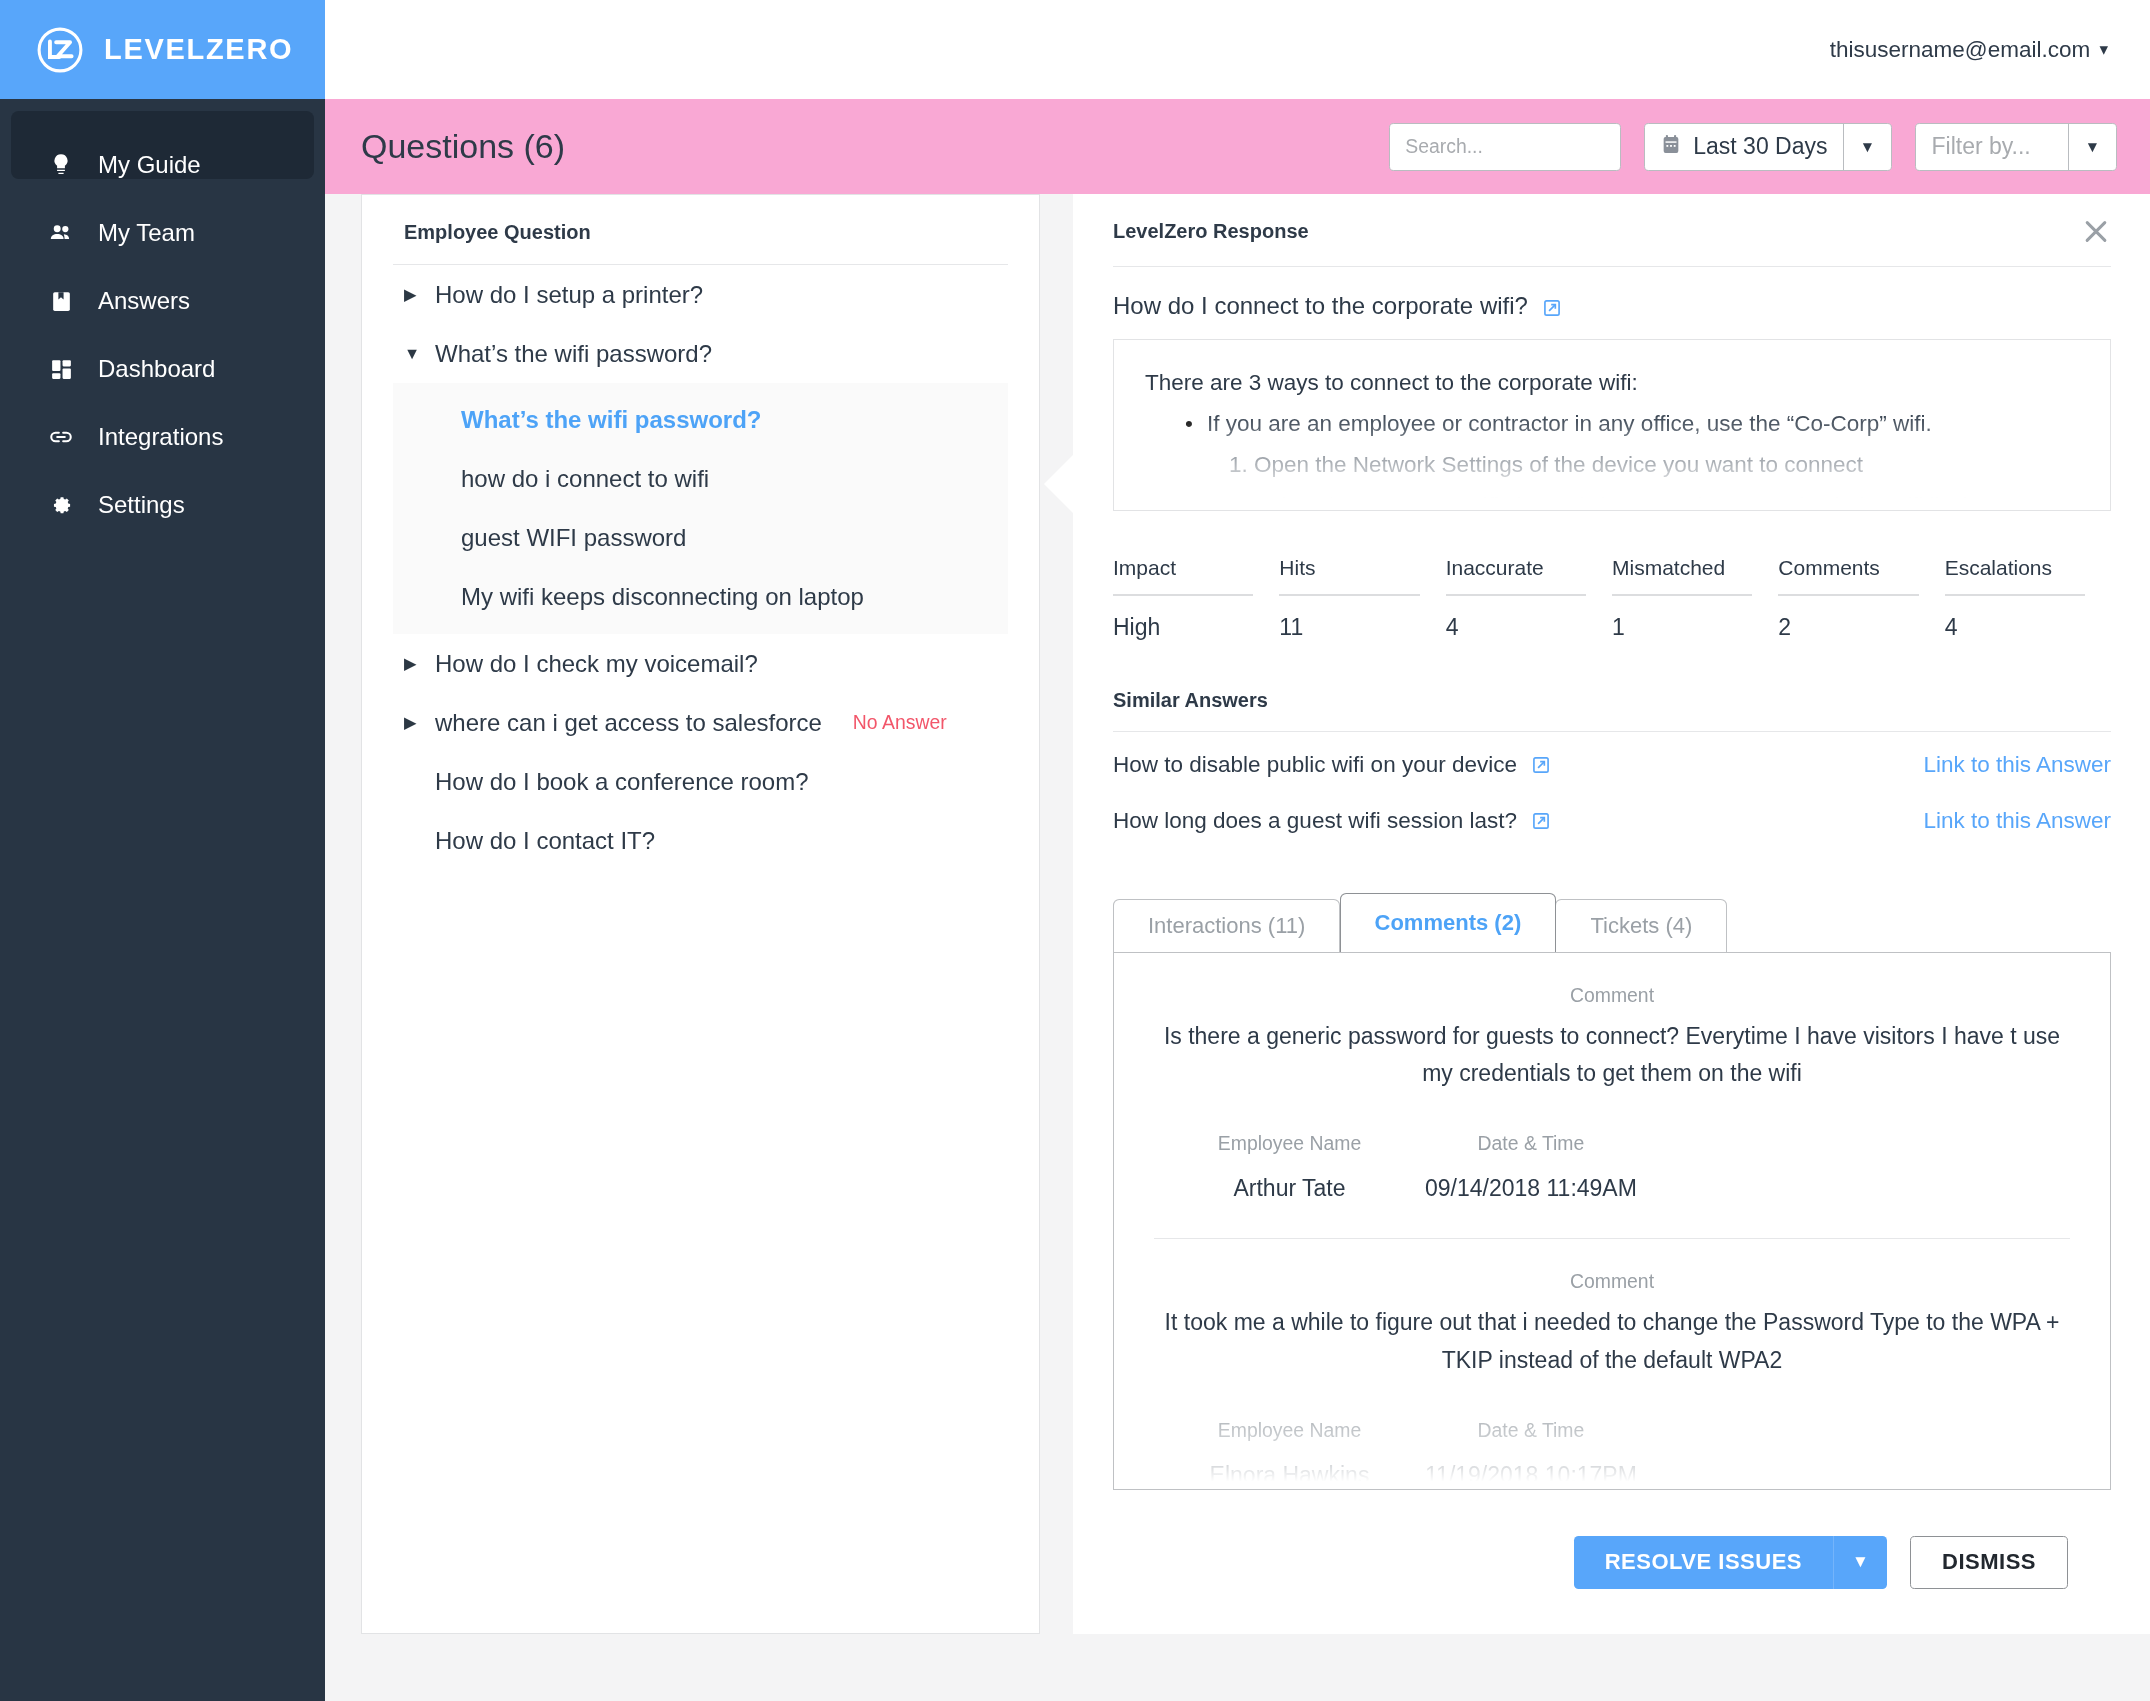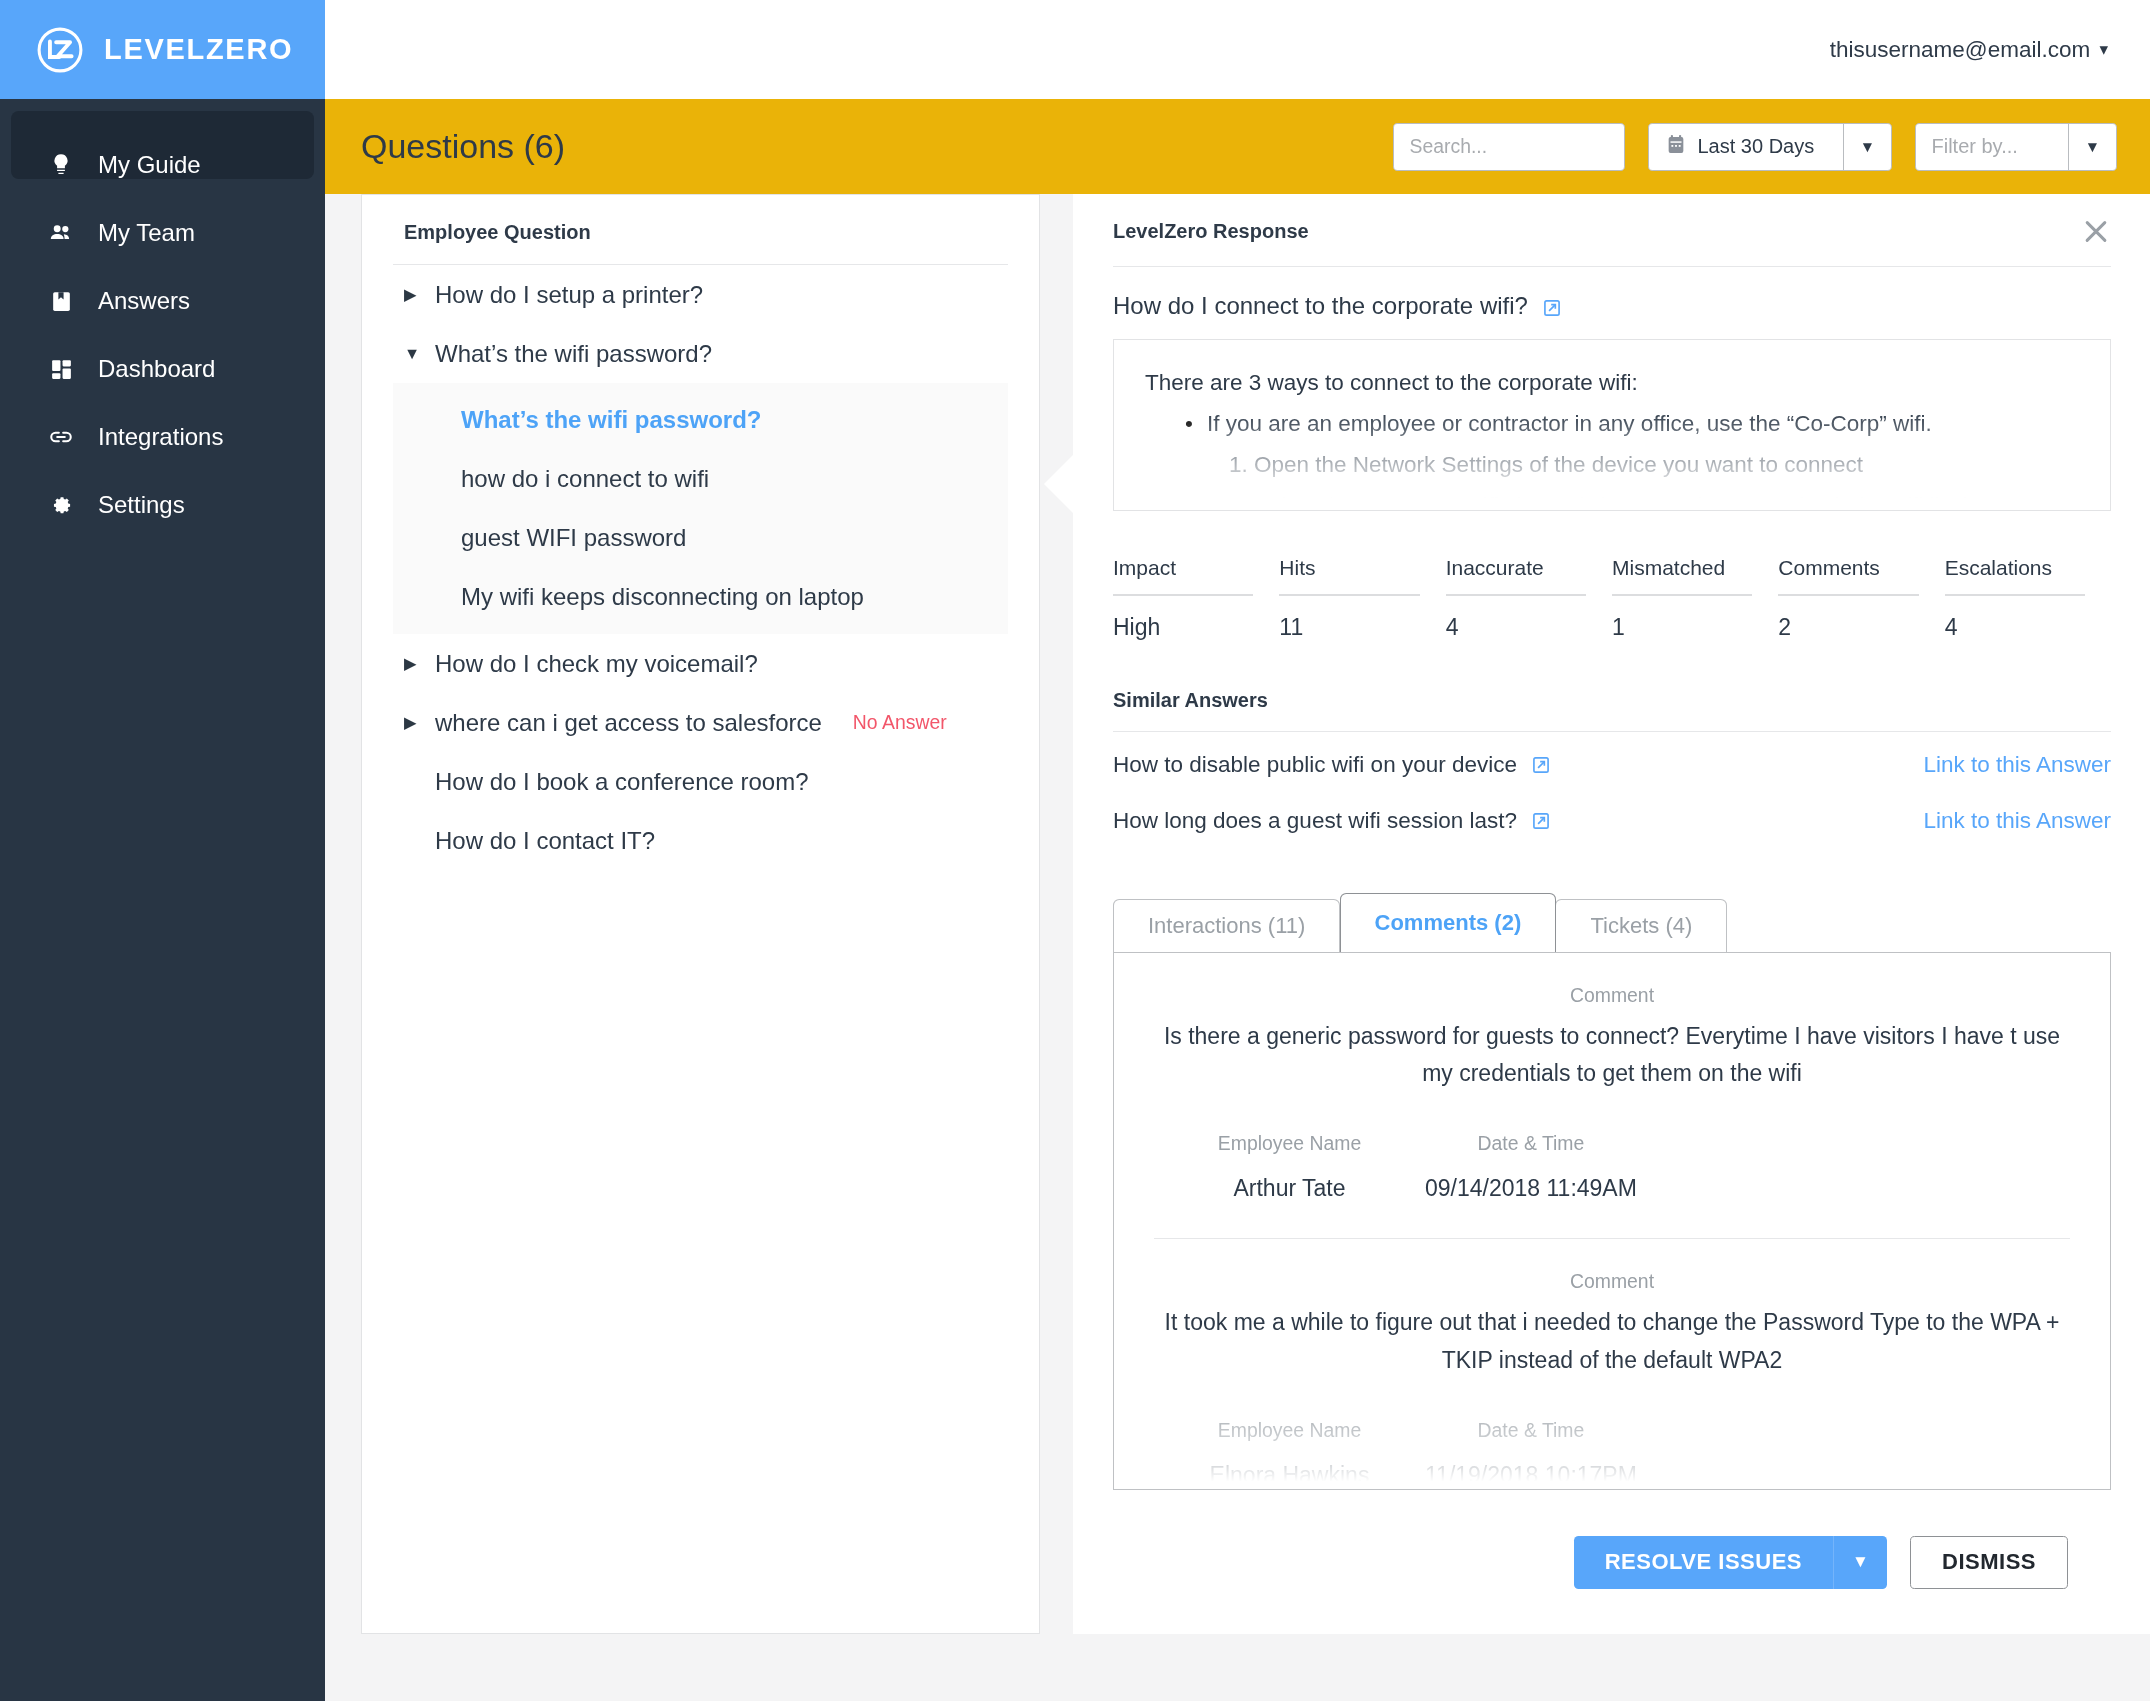--- a/index.html
+++ b/index.html
@@ -43,41 +43,41 @@
     height: 99px; background: #fff;
     display: flex; align-items: center; justify-content: flex-end;
     padding-right: 43px; flex: 0 0 99px;
   }
   .user-email { font-size: 22.5px; color: #2e3a48; }
   .caret-small { font-size: 17px; color: #2e3a48; margin-left: 9.3px; }
 
   .toolbar {
     height: 95px; flex: 0 0 95px;
     display: flex; align-items: center;
-    padding: 0 34px 0 36px; background: #eab308;
+    padding: 0 34px 0 36px; background: #f9a8d4;
   }
   .page-title { font-size: 34px; color: #2e3a48; font-weight: normal; }
   .toolbar-right { margin-left: auto; display: flex; align-items: center; gap: 23px; }
   .search-box {
     width: 232px; height: 48px; background: #fff;
     border: 1.5px solid #b9bcc0; border-radius: 4.6px;
     display: flex; align-items: center; padding: 0 15.5px;
   }
   .search-box input {
     border: none; outline: none; width: 100%; font-size: 19.4px;
     color: #2e3a48; font-family: "Liberation Sans", sans-serif;
     background: transparent;
   }
   .search-box input::placeholder { color: #a8abaf; }
   .dd {
     height: 48px; background: #fff; border: 1.5px solid #b9bcc0;
     border-radius: 4.6px; display: flex; align-items: center;
   }
   .dd-body { display: flex; align-items: center; gap: 11px; padding: 0 15.5px; height: 100%; }
-  .dd-label { font-size: 20px; color: #2e3a48; white-space: nowrap; }
+  .dd-label { font-size: 23px; color: #2e3a48; white-space: nowrap; }
   .dd-label.ph { color: #a8abaf; }
   .dd-arrow {
     width: 48px; height: 100%; border-left: 1.5px solid #b9bcc0;
     display: flex; align-items: center; justify-content: center;
     font-size: 15.5px; color: #2e3a48;
   }
   .dd-date .dd-body { min-width: 194px; }
   .dd-filter .dd-body { width: 152px; }
 
   

